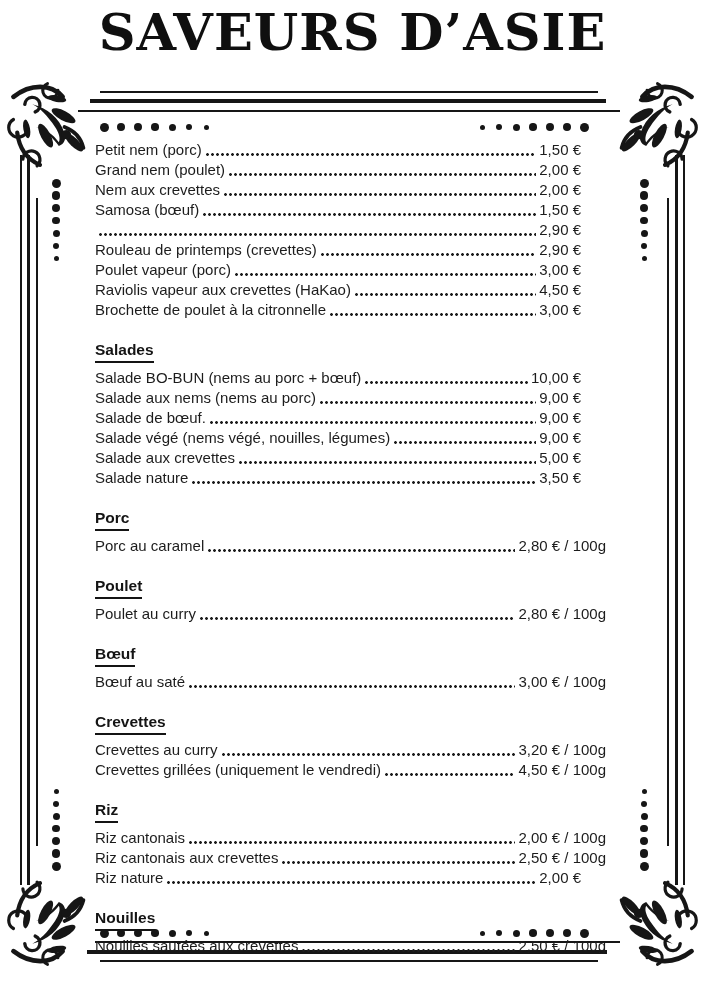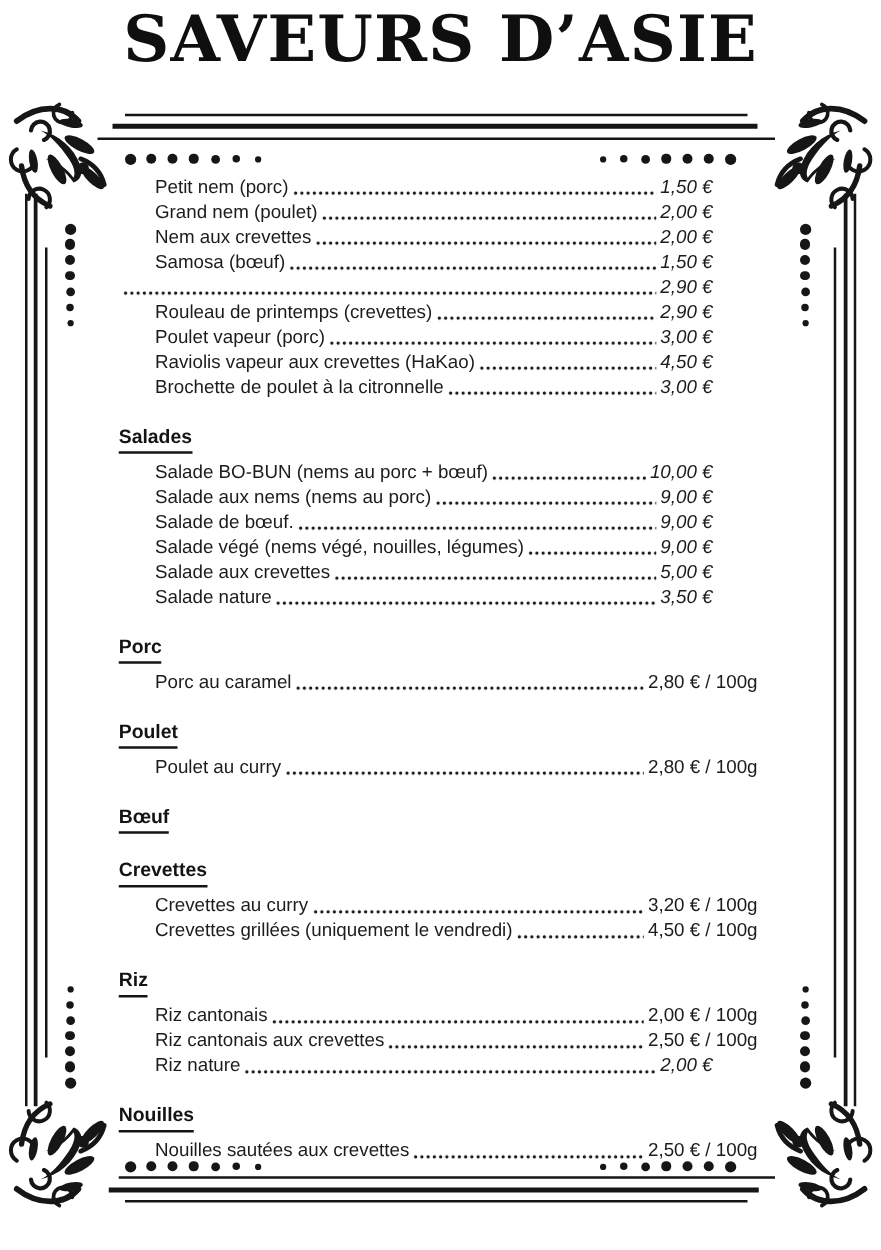--- a/index.html
+++ b/index.html
@@ -46,28 +46,28 @@
   
   .menu { position:absolute; left:95px; top:140px; width:511px; }
   .menu-section { margin-top:19px; }
   .menu-section:first-child { margin-top:0; }
   .sec-head { line-height:21px; margin-bottom:5px; }
   .sec-title {
     display:inline-block; font-size:15.5px; font-weight:bold; color:#141414;
     border-bottom:2px solid #141414; padding-bottom:1px;
   }
   .row { display:flex; align-items:flex-end; line-height:20px; font-size:15px; }
-  .name { white-space:nowrap;margin-left:29px; }
+  .name { white-space:nowrap; }
   .leader {
     flex:1 1 auto; height:5px; margin:0 3px 3px 3px;
     background-image:radial-gradient(circle, #1d1d1d 1.15px, rgba(0,0,0,0) 1.6px);
     background-size:5px 5px; background-repeat:repeat-x; background-position:left bottom;
   }
   .price { white-space:nowrap; }
-  .price.eur-only { margin-right:36px;font-style:italic; }
+  .price.eur-only { margin-right:25px; }
 </style>
 </head>
 <body>
 
 <div class="page">
 
   <h1 class="title">SAVEURS D’ASIE</h1>
 
   <div class="line ht1"></div>
   <div class="line ht2"></div>
@@ -368,20 +368,27 @@
     <span class="leader"></span>
     <span class="price">2,80 € / 100g</span>
   </div>
 </div>
   </section>
 
   <section class="menu-section">
     <div class="sec-head">
       <span class="sec-title">Bœuf</span>
     </div>
+    <div class="sec-items">
+  <div class="row">
+    <span class="name">Bœuf au saté</span>
+    <span class="leader"></span>
+    <span class="price">3,00 € / 100g</span>
+  </div>
+</div>
   </section>
 
   <section class="menu-section">
     <div class="sec-head">
       <span class="sec-title">Crevettes</span>
     </div>
     <div class="sec-items">
   <div class="row">
     <span class="name">Crevettes au curry</span>
     <span class="leader"></span>

